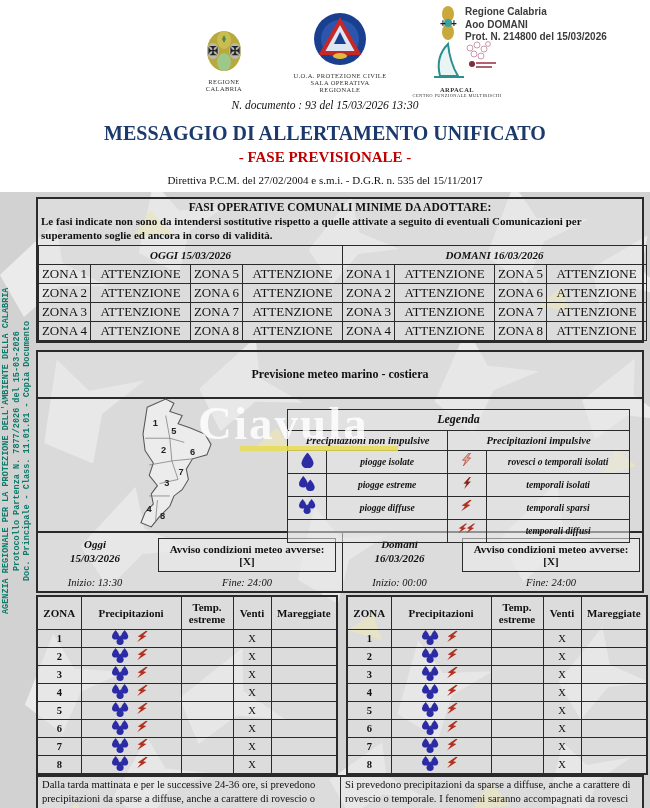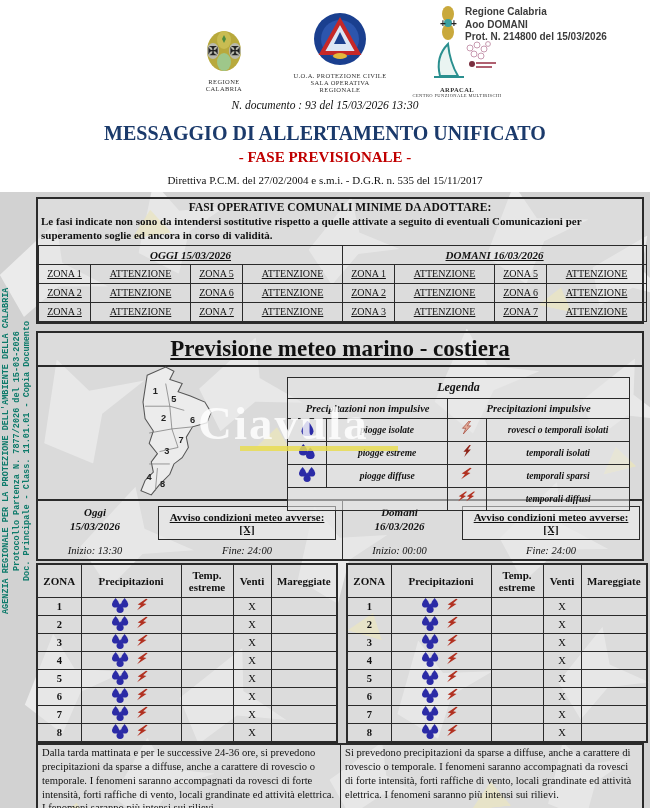--- a/index.html
+++ b/index.html
@@ -25,43 +25,43 @@
   
   .sidebar{position:absolute;left:1px;top:228px;height:446px;z-index:3;
            writing-mode:vertical-rl;transform:rotate(180deg);
            font-family:"Liberation Mono",monospace;font-weight:bold;font-size:8.5px;
            color:#0d7a6a;line-height:1.25;text-align:center;}
   
   .content{position:absolute;left:36px;top:197px;width:608px;z-index:2;}
   .boxed{border:2px solid #2a2a2a;background:rgba(228,228,228,0.55);}
   .fasi-head{font-weight:bold;font-size:11.5px;text-align:center;padding:2px 0 1px;}
   .fasi-note{font-weight:bold;font-size:11px;padding:0 3px 2px;line-height:1.3;}
-  table.ztab{border-collapse:collapse;width:100%;table-layout:fixed;text-decoration:underline;}
-  table.ztab td,table.ztab th{border:1px solid #2a2a2a;font-size:10px;text-align:center;
+  table.ztab{border-collapse:collapse;width:100%;table-layout:fixed;}
+  table.ztab td,table.ztab th{border:1px solid #2a2a2a;font-size:13px;text-align:center;
       padding:1px 0;height:16px;overflow:hidden;white-space:nowrap;}
   table.ztab th{font-style:italic;font-weight:bold;font-size:11px;}
   .marine{margin-top:7px;}
   .marine-title{border:2px solid #2a2a2a;background:rgba(228,228,228,0.55);
-      font-weight:bold;font-size:23px;text-align:center;padding:3px 0;text-decoration:underline;}
+      font-weight:bold;font-size:12px;text-align:center;padding:15px 0;}
   .marine-body{border:2px solid #2a2a2a;border-top:none;background:rgba(228,228,228,0.45);
       position:relative;height:132px;}
   .map-wrap{position:absolute;left:78px;top:-2px;width:120px;height:134px;}
   .legend{position:absolute;right:12px;top:10px;width:343px;border:1.5px solid #2a2a2a;
       border-collapse:collapse;background:rgba(232,232,232,0.55);}
   .legend td{border:1px solid #2a2a2a;text-align:center;font-size:9.5px;font-style:italic;
       font-weight:bold;padding:1px 2px;height:20px;}
   .legend .lg-head{font-size:12px;height:18px;}
   .legend .lg-col{font-size:10.5px;height:17px;}
   .icon-cell{width:34px;}
   .avviso{display:grid;grid-template-columns:114px 190px 114px 190px;
       border:2px solid #2a2a2a;border-top:none;background:rgba(228,228,228,0.55);}
   .av-day{font-weight:bold;font-style:italic;font-size:11px;text-align:center;
       padding-top:4px;line-height:1.3;}
   .av-box{border:1.5px solid #2a2a2a;margin:5px 6px 3px;font-weight:bold;font-size:11px;
-      text-align:center;padding:4px 8px;background:rgba(235,235,235,0.6);text-decoration:underline;}
+      text-align:center;padding:4px 8px;background:rgba(235,235,235,0.6);}
   .av-sub{font-style:italic;font-size:10.5px;text-align:center;padding:2px 0 3px;}
   .av-div{border-left:1.5px solid #2a2a2a;}
   .ftables{display:flex;gap:8px;margin-top:2px;}
   .ftable{flex:1;}
   table.ftab{border-collapse:collapse;width:100%;table-layout:fixed;background:rgba(228,228,228,0.55);}
   table.ftab th{border:1.5px solid #2a2a2a;font-weight:bold;font-size:11px;padding:1px 0;height:30px;}
   table.ftab td{border:1px solid #2a2a2a;border-bottom:1.5px solid #2a2a2a;text-align:center;
       font-size:10.5px;font-weight:bold;height:17px;padding:0;}
   table.ftab{border:2px solid #2a2a2a;}
   .icrow{display:inline-flex;align-items:center;gap:7px;vertical-align:middle;}
@@ -226,20 +226,30 @@
               <td>ATTENZIONE</td>
             </tr>
             <tr>
               <td>ZONA 3</td>
               <td>ATTENZIONE</td>
               <td>ZONA 7</td>
               <td>ATTENZIONE</td>
               <td>ZONA 3</td>
               <td>ATTENZIONE</td>
               <td>ZONA 7</td>
+              <td>ATTENZIONE</td>
+            </tr>
+            <tr>
+              <td>ZONA 4</td>
+              <td>ATTENZIONE</td>
+              <td>ZONA 8</td>
+              <td>ATTENZIONE</td>
+              <td>ZONA 4</td>
+              <td>ATTENZIONE</td>
+              <td>ZONA 8</td>
               <td>ATTENZIONE</td>
             </tr>
           </tbody>
       </table>
     </div>
 
     <div class="marine">
       <div class="marine-title">Previsione meteo marino - costiera</div>
       <div class="marine-body">
         <div class="map-wrap">

